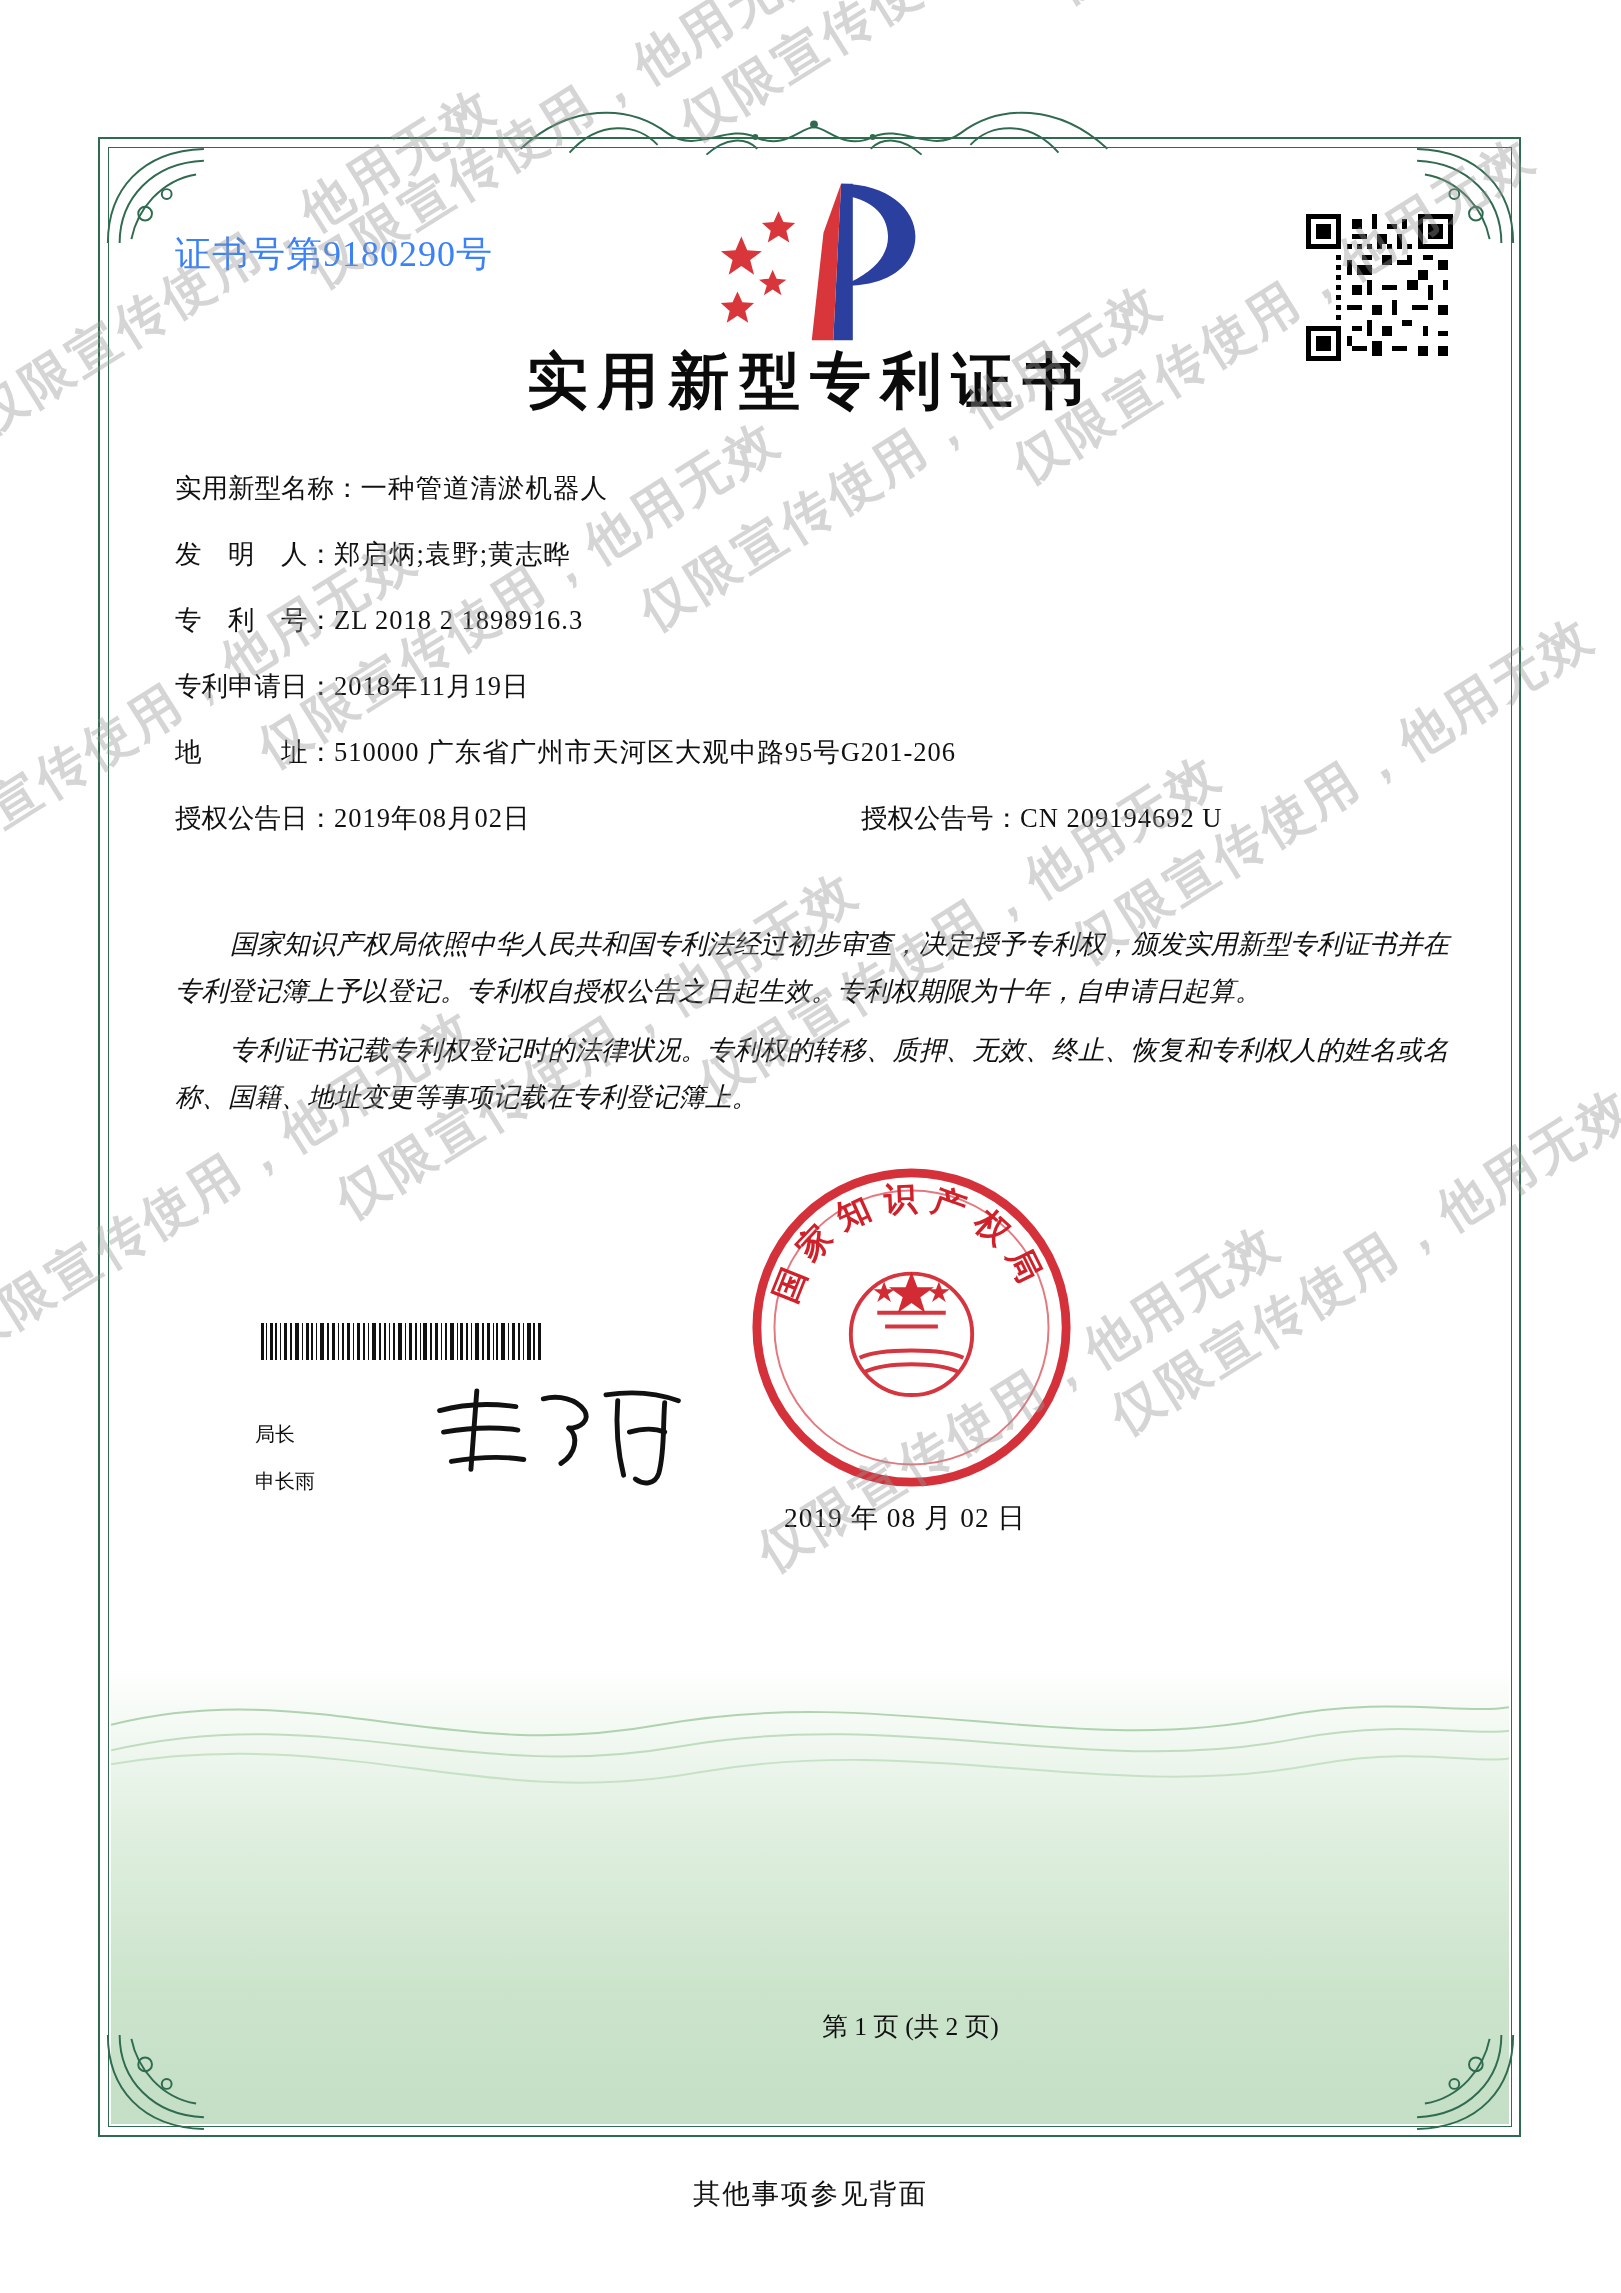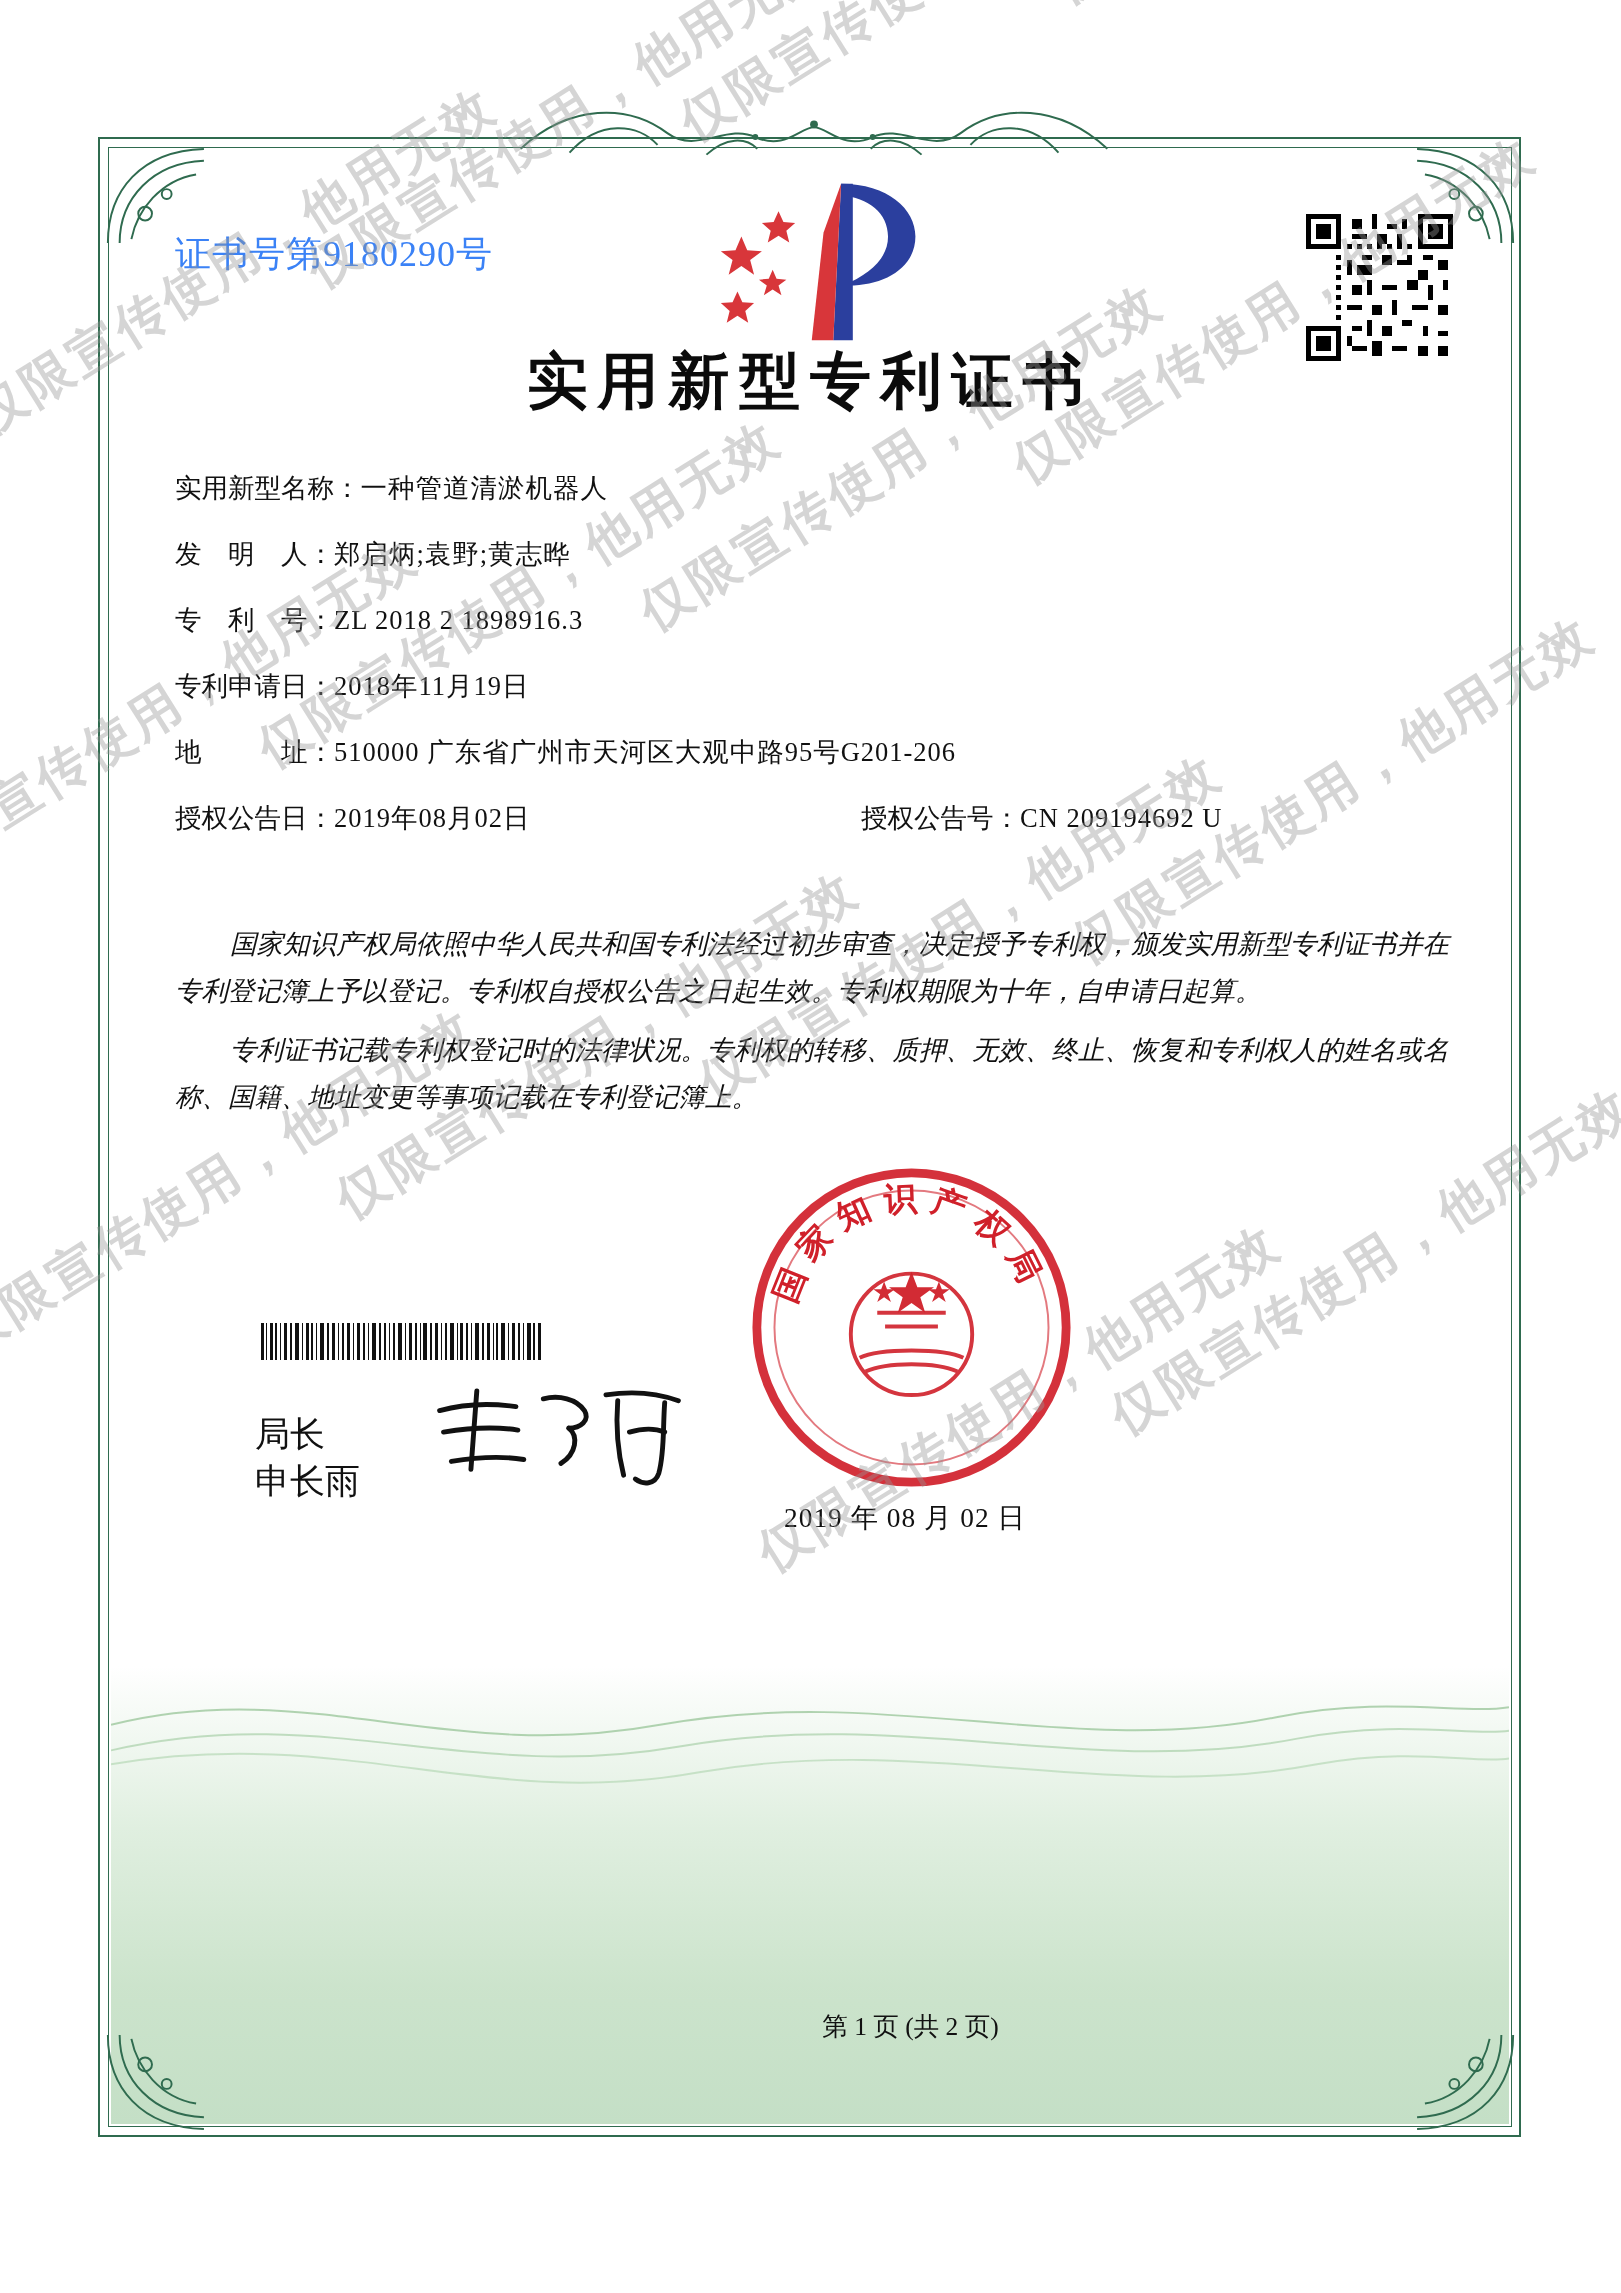--- a/index.html
+++ b/index.html
@@ -172,21 +172,21 @@
     top: 1176px;
     width: 284px;
     height: 37px;
   }
 
   
   .sig-labels {
     position: absolute;
     left: 147px;
     top: 1264px;
-    font-size: 35px;
+    font-size: 20px;
     line-height: 47px;
     color: #111;
   }
   .signature {
     position: absolute;
     left: 314px;
     top: 1230px;
     width: 274px;
     height: 118px;
   }
@@ -574,20 +574,21 @@
         <text font-family="'DejaVu Serif','Liberation Serif',serif" font-size="34" font-weight="bold" fill="#d0202a" letter-spacing="12">
           <textPath href="#sealArc" startOffset="6%">国家知识产权局</textPath>
         </text>
       </svg>
     </div>
     <div class="seal-date">2019 年 08 月 02 日</div>
 
     <div class="page-no">第 1 页 (共 2 页)</div>
   </div>
 
+  <div class="footer-note">其他事项参见背面</div>
 
   <div class="watermarks">
     <div class="wm" style="left:-39px;  top:392px;">仅限宣传使用，他用无效</div>
     <div class="wm" style="left:294px;  top:245px;">仅限宣传使用，他用无效</div>
     <div class="wm" style="left:667px;  top:98px;">仅限宣传使用，他用无效</div>
     <div class="wm" style="left:1039px; top:-39px;">仅限宣传使用，他用无效</div>
     <div class="wm" style="left:-118px; top:843px;">仅限宣传使用，他用无效</div>
     <div class="wm" style="left:245px;  top:725px;">仅限宣传使用，他用无效</div>
     <div class="wm" style="left:627px;  top:588px;">仅限宣传使用，他用无效</div>
     <div class="wm" style="left:1000px; top:441px;">仅限宣传使用，他用无效</div>

